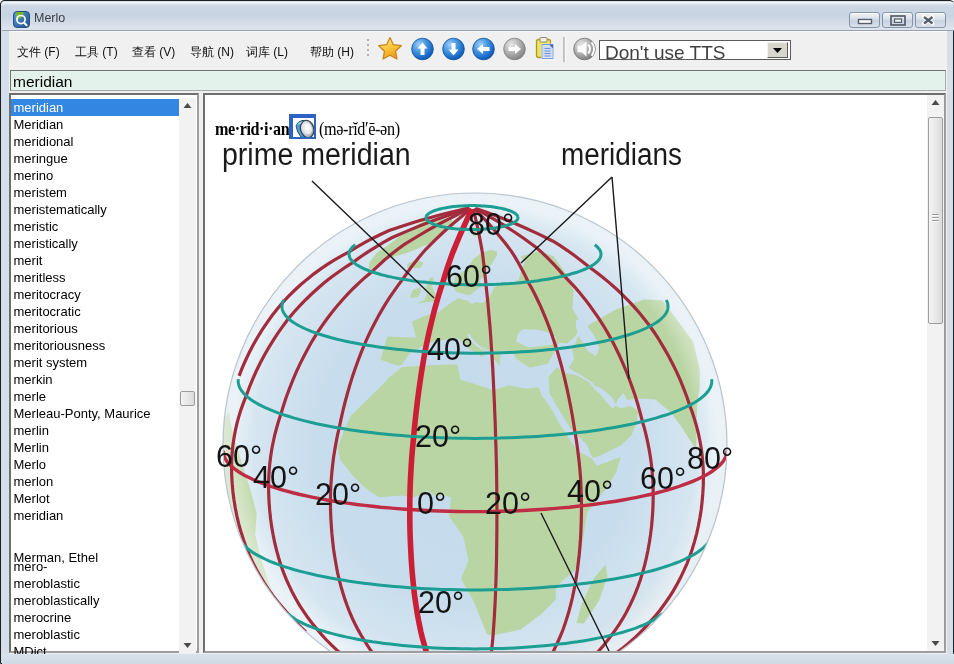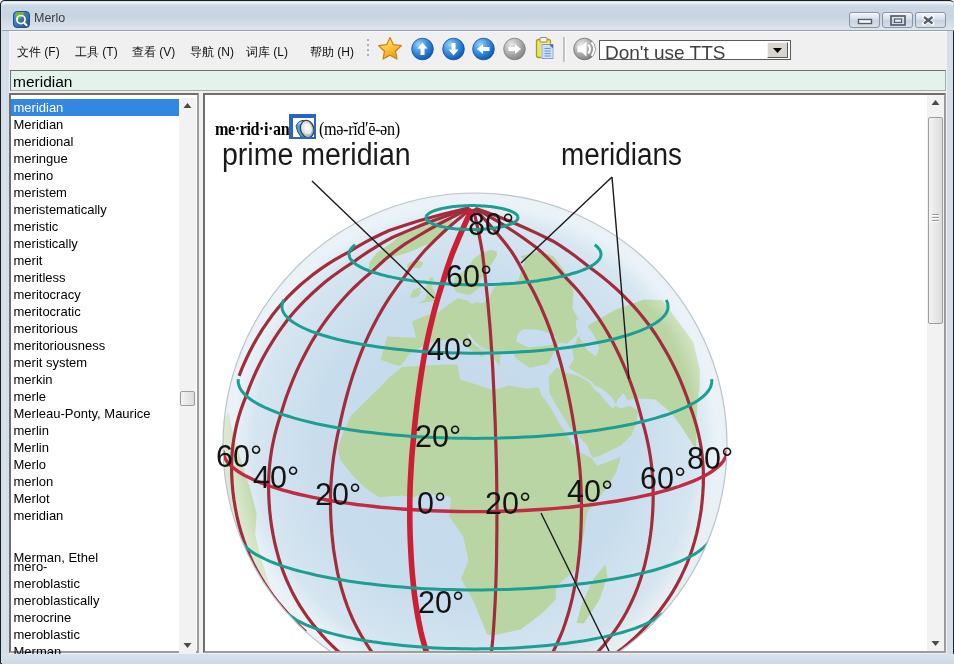--- a/index.html
+++ b/index.html
@@ -166,21 +166,21 @@
 <div class="row " style="top:454.5px">Merlo</div>
 <div class="row " style="top:471.5px">merlon</div>
 <div class="row " style="top:488.5px">Merlot</div>
 <div class="row " style="top:505.5px">meridian</div>
 <div class="row " style="top:548px">Merman, Ethel</div>
 <div class="row " style="top:556.5px">mero-</div>
 <div class="row " style="top:573.5px">meroblastic</div>
 <div class="row " style="top:590.5px">meroblastically</div>
 <div class="row " style="top:607.5px">merocrine</div>
 <div class="row " style="top:624.5px">meroblastic</div>
-<div class="row " style="top:641.5px">Merman</div>
+<div class="row " style="top:641.5px">MDict</div>
  <div id="vsb1">
    <div class="sbbtn" style="top:0"><svg width="17" height="17">
           <path d="M8.5,5 L12.5,10 L4.5,10 Z" fill="#4a4a4a"></path>
         </svg></div>
    <div class="sbbtn" style="top:538px"><svg width="17" height="17">
           <path d="M8.5,12 L12.5,7 L4.5,7 Z" fill="#4a4a4a"></path>
         </svg></div>
  </div>
  <div class="thumb" style="left:179px;top:390px;height:15px"></div>
  <div id="panel2"></div>

